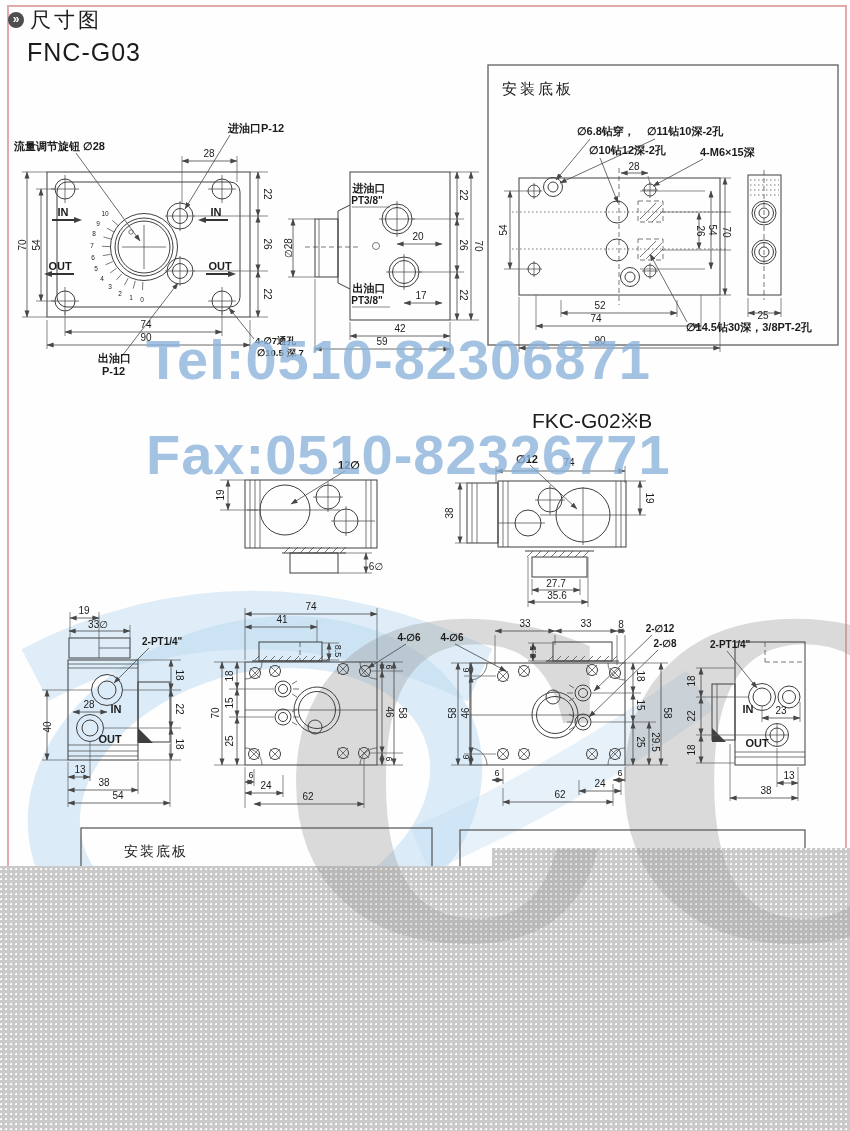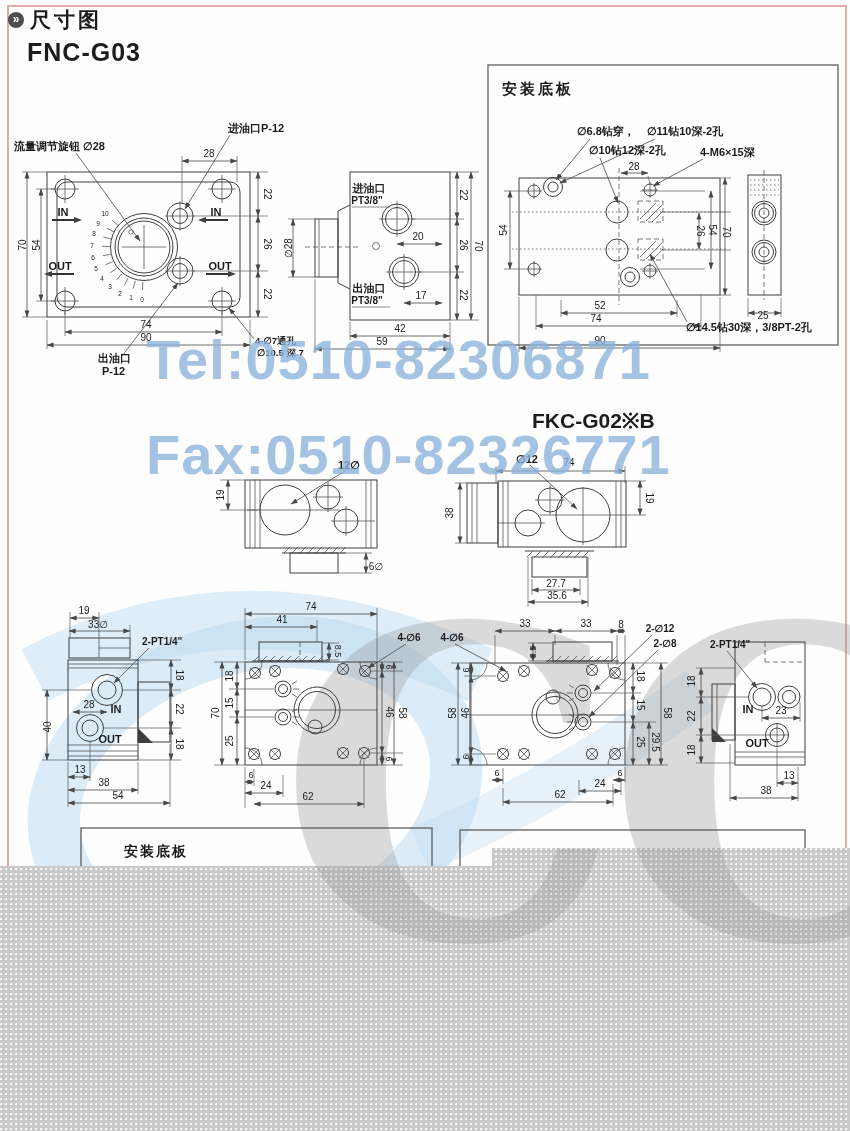--- a/index.html
+++ b/index.html
@@ -1,21 +1,21 @@
 <!DOCTYPE html>
 <html><head>
 <meta charset="utf-8">
 <style>
   html,body{margin:0;padding:0;background:#e9e9e9;}
   .page{position:relative;width:850px;height:1131px;background:#fefefe;overflow:hidden;
         font-family:"Liberation Sans",sans-serif;color:#1c1c1c;}
   .frame{position:absolute;left:7px;top:5px;width:836px;height:1126px;
          border-left:2px solid #e2abab;border-top:2px solid #e2abab;border-right:2px solid #e2abab;
          z-index:0;pointer-events:none;}
-  .hdr{position:absolute;z-index:7;font-weight:bold;white-space:nowrap;}
+  .hdr{position:absolute;z-index:7;font-weight:normal;white-space:nowrap;}
   .bullet{position:absolute;left:8px;top:12px;width:16px;height:16px;border-radius:50%;
           background:#4e4e4e;color:#fff;font-size:12px;line-height:15px;text-align:center;
           font-weight:bold;z-index:7;}
   .t-main{left:30px;top:6px;font-size:21px;letter-spacing:3px;}
   .t-fnc{left:27px;top:38px;font-size:25px;letter-spacing:1px;}
   .t-plate{left:502px;top:80px;font-size:15px;letter-spacing:3px;}
   .t-fkca{left:62px;top:406px;font-size:21px;}
   .t-fkcb{left:532px;top:406px;font-size:21px;}
   .t-plate2{left:124px;top:843px;font-size:14px;letter-spacing:2px;z-index:5;}
   .wm-line{position:absolute;z-index:5;font-size:56px;letter-spacing:1px;white-space:nowrap;

